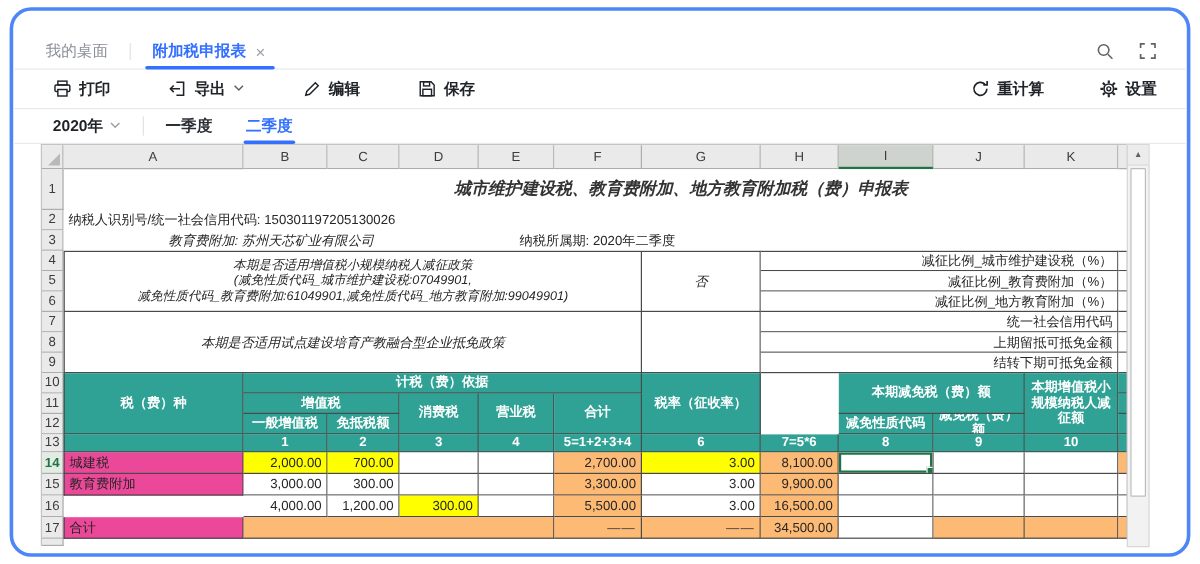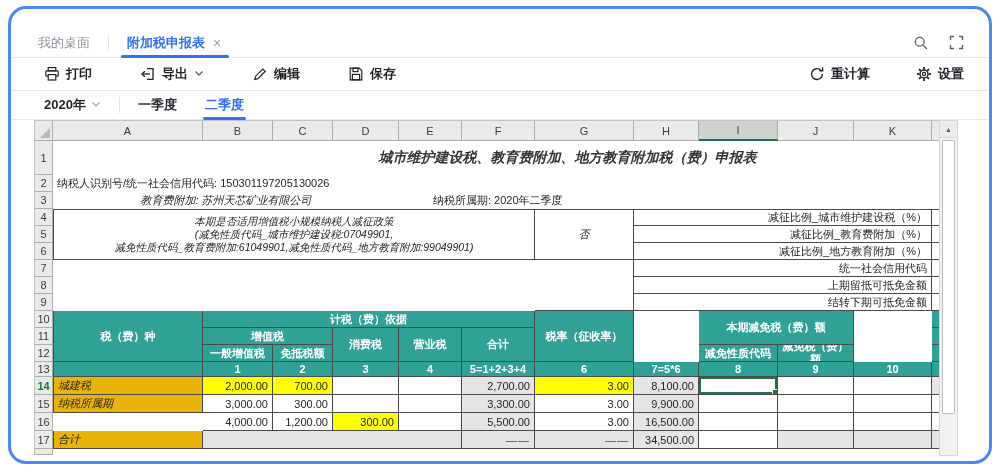--- a/index.html
+++ b/index.html
@@ -43,22 +43,22 @@
         overflow:hidden;white-space:nowrap;background:#fff;}
   .bd{border-right:1px solid #4a4a4a;border-bottom:1px solid #4a4a4a;}
   .bt{border-top:1px solid #4a4a4a;}
   .bl{border-left:1px solid #4a4a4a;}
   .ctr{justify-content:center;text-align:left;font-style:italic;}
   .num{justify-content:flex-end;padding-right:4px;}
   .lft{padding-left:4px;}
   .teal{background:#2fa295;color:#fff;font-weight:bold;justify-content:center;text-align:center;
         white-space:normal;line-height:13px;padding:0 1px;}
   .yellow{background:#ffff00;}
-  .grayc{background:#e5e5e5;}
-  .greenlab{background:#eab308;font-style:italic;}
+  .grayc{background:#fdba74;}
+  .greenlab{background:#ec4899;}
   .titlecell{font-size:14px;font-weight:bold;color:#333;}
   .period{padding-left:34px;}
   .multi{flex-direction:column;justify-content:center;line-height:13px;font-size:10.5px;}
   .selcell{box-shadow:inset 0 0 0 2px #217346;z-index:4;}
   .selcell::after{content:'';position:absolute;right:-3px;bottom:-3px;width:6px;height:6px;
         background:#217346;border:1px solid #fff;z-index:5;}
   .dash{color:#444;letter-spacing:1px;}
 
   .vscroll{position:absolute;left:939px;top:120px;width:17px;height:334px;background:#f2f2f2;
         border:1px solid #d7d7d7;z-index:2;}
@@ -217,20 +217,21 @@
       <span>减免性质代码_教育费附加:61049901,减免性质代码_地方教育附加:99049901)</span>
     </div>
     <div class="cell bd bt ctr" style="grid-area:5/8/8/9">否</div>
     <div class="cell bd bt num" style="grid-area:5/9/6/13">减征比例_城市维护建设税（%）</div>
     <div class="cell bd num" style="grid-area:6/9/7/13">减征比例_教育费附加（%）</div>
     <div class="cell bd num" style="grid-area:7/9/8/13">减征比例_地方教育附加（%）</div>
     <div class="cell bd bt" style="grid-area:5/13/6/14"></div>
     <div class="cell bd" style="grid-area:6/13/7/14"></div>
     <div class="cell bd" style="grid-area:7/13/8/14"></div>
 
+    <div class="cell bd bl ctr" style="grid-area:8/2/11/8">本期是否适用试点建设培育产教融合型企业抵免政策</div>
     <div class="cell bd" style="grid-area:8/8/11/9"></div>
     <div class="cell bd num" style="grid-area:8/9/9/13">统一社会信用代码</div>
     <div class="cell bd num" style="grid-area:9/9/10/13">上期留抵可抵免金额</div>
     <div class="cell bd num" style="grid-area:10/9/11/13">结转下期可抵免金额</div>
     <div class="cell bd" style="grid-area:8/13/9/14"></div>
     <div class="cell bd" style="grid-area:9/13/10/14"></div>
     <div class="cell bd" style="grid-area:10/13/11/14"></div>
 
     <div class="cell bd bl teal" style="grid-area:11/2/14/3">税（费）种</div>
     <div class="cell bd bl teal" style="grid-area:14/2/15/3"></div>
@@ -238,20 +239,21 @@
     <div class="cell bd teal" style="grid-area:12/3/13/5">增值税</div>
     <div class="cell bd teal" style="grid-area:13/3/14/4">一般增值税</div>
     <div class="cell bd teal" style="grid-area:13/4/14/5">免抵税额</div>
     <div class="cell bd teal" style="grid-area:12/5/14/6">消费税</div>
     <div class="cell bd teal" style="grid-area:12/6/14/7">营业税</div>
     <div class="cell bd teal" style="grid-area:12/7/14/8">合计</div>
     <div class="cell bd teal" style="grid-area:11/8/14/9">税率（征收率）</div>
     <div class="cell bd teal" style="grid-area:11/10/13/12">本期减免税（费）额</div>
     <div class="cell bd teal" style="grid-area:13/10/14/11">减免性质代码</div>
     <div class="cell bd teal" style="grid-area:13/11/14/12">减免税（费）额</div>
+    <div class="cell bd teal" style="grid-area:11/12/14/13">本期增值税小规模纳税人减征额</div>
     <div class="cell bd teal" style="grid-area:11/13/12/14"></div>
     <div class="cell bd teal" style="grid-area:12/13/13/14"></div>
     <div class="cell bd teal" style="grid-area:13/13/14/14"></div>
     <div class="cell bd teal" style="grid-area:14/13/15/14"></div>
 
     <div class="cell bd teal" style="grid-area:14/3/15/4">1</div>
     <div class="cell bd teal" style="grid-area:14/4/15/5">2</div>
     <div class="cell bd teal" style="grid-area:14/5/15/6">3</div>
     <div class="cell bd teal" style="grid-area:14/6/15/7">4</div>
     <div class="cell bd teal" style="grid-area:14/7/15/8">5=1+2+3+4</div>
@@ -267,21 +269,21 @@
     <div class="cell bd" style="grid-area:15/5/16/6"></div>
     <div class="cell bd" style="grid-area:15/6/16/7"></div>
     <div class="cell bd grayc num" style="grid-area:15/7/16/8">2,700.00</div>
     <div class="cell bd yellow num" style="grid-area:15/8/16/9">3.00</div>
     <div class="cell bd grayc num" style="grid-area:15/9/16/10">8,100.00</div>
     <div class="cell bd selcell" style="grid-area:15/10/16/11"></div>
     <div class="cell bd" style="grid-area:15/11/16/12"></div>
     <div class="cell bd" style="grid-area:15/12/16/13"></div>
     <div class="cell bd grayc" style="grid-area:15/13/16/14"></div>
 
-    <div class="cell bd bl greenlab lft" style="grid-area:16/2/17/3">纳税所属期</div>
+    <div class="cell bd bl greenlab lft" style="grid-area:16/2/17/3">教育费附加</div>
     <div class="cell bd num" style="grid-area:16/3/17/4">3,000.00</div>
     <div class="cell bd num" style="grid-area:16/4/17/5">300.00</div>
     <div class="cell bd" style="grid-area:16/5/17/6"></div>
     <div class="cell bd" style="grid-area:16/6/17/7"></div>
     <div class="cell bd grayc num" style="grid-area:16/7/17/8">3,300.00</div>
     <div class="cell bd num" style="grid-area:16/8/17/9">3.00</div>
     <div class="cell bd grayc num" style="grid-area:16/9/17/10">9,900.00</div>
     <div class="cell bd" style="grid-area:16/10/17/11"></div>
     <div class="cell bd" style="grid-area:16/11/17/12"></div>
     <div class="cell bd" style="grid-area:16/12/17/13"></div>

